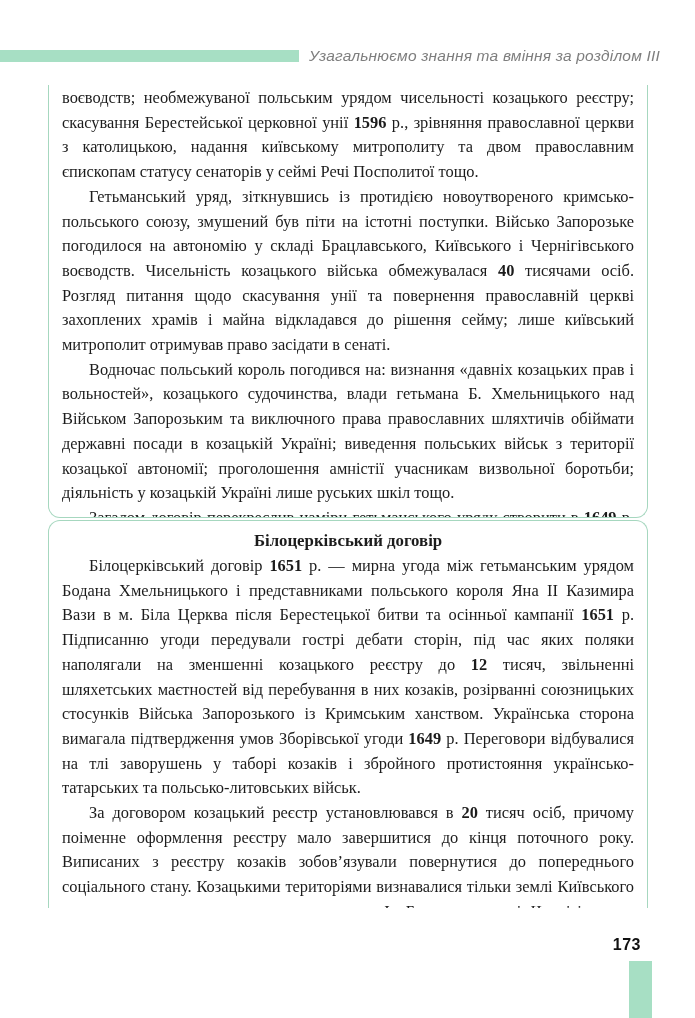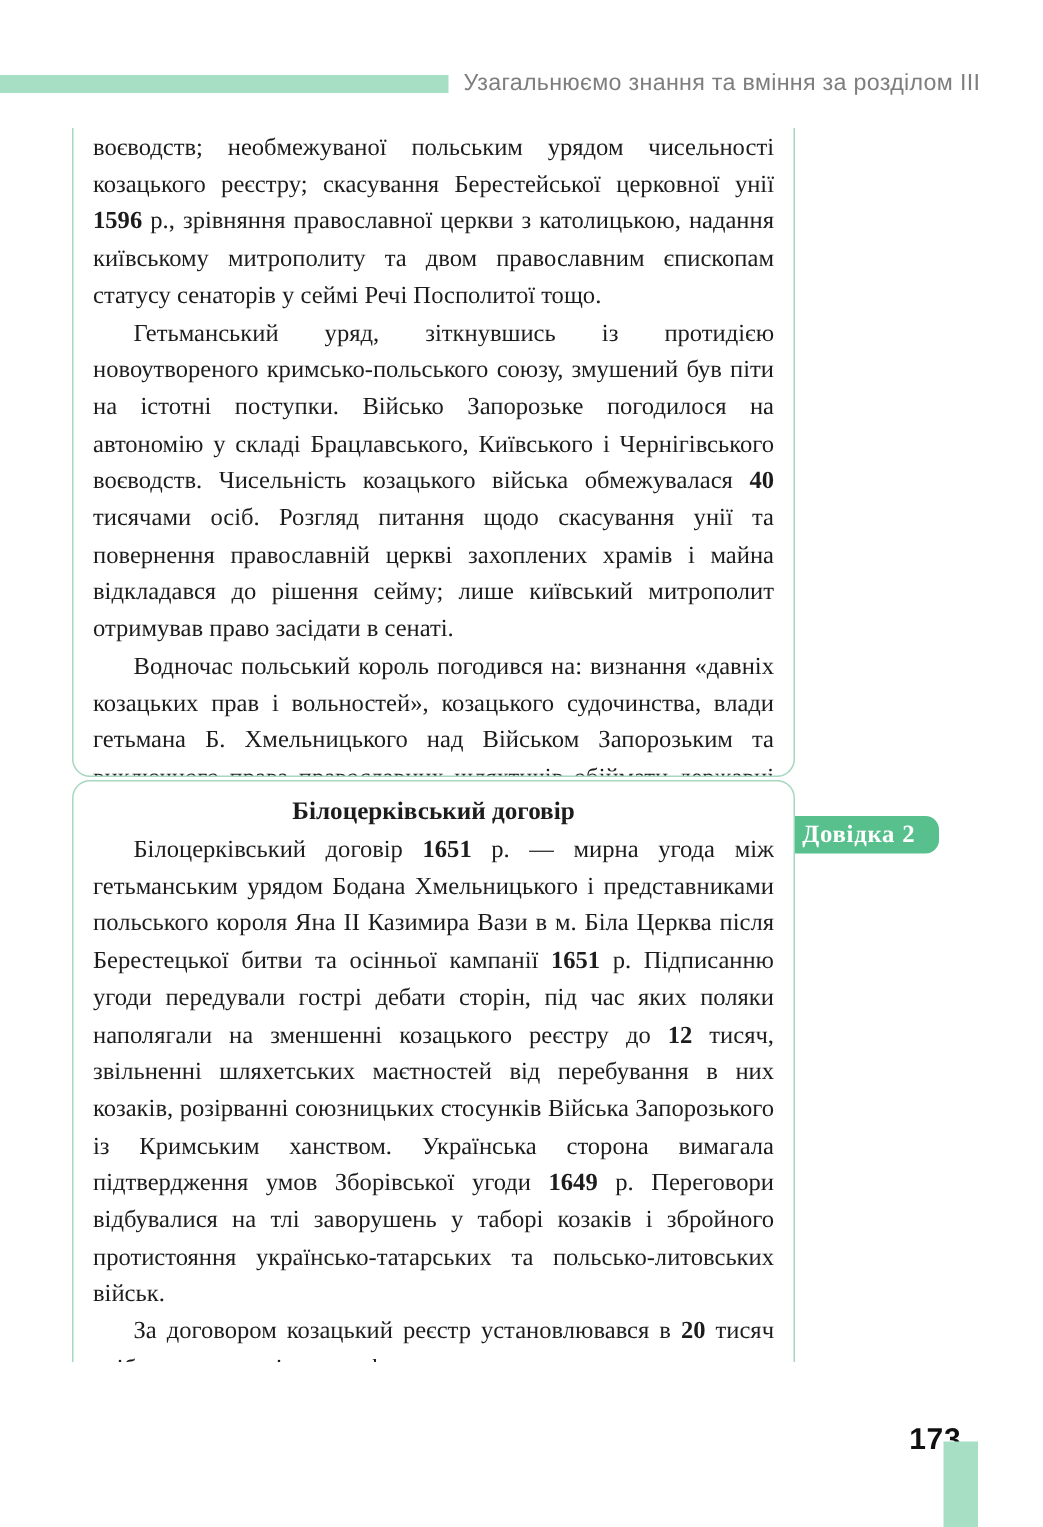--- a/index.html
+++ b/index.html
@@ -8,25 +8,25 @@
     font-family:"Liberation Serif", serif;overflow:hidden;
   }
   
   .header-bar{
     position:absolute;left:0;top:50px;width:299px;height:12px;
     background:#a7dfc4;
   }
   .header-title{
     position:absolute;left:309px;top:47px;height:18px;line-height:18px;
     font-family:"Liberation Sans", sans-serif;font-size:15.5px;color:#7e7e7e;
-    white-space:nowrap;letter-spacing:.2px;
+    white-space:nowrap;letter-spacing:.2px;font-style:italic;
   }
   
   .box{
-    position:absolute;left:48px;width:482px;box-sizing:border-box;
+    position:absolute;left:48px;width:600px;box-sizing:border-box;
     border:1.6px solid #a6d7bf;background:#fff;overflow:hidden;
   }
   .box1{
     top:85px;height:433px;border-top:none;
     border-radius:0 0 12px 12px;padding:1px 13px 8px 13px;
   }
   .box2{
     top:520px;height:388px;border-bottom:none;
     border-radius:12px 12px 0 0;padding:5px 13px 0 13px;
   }
@@ -44,21 +44,21 @@
   .badge{
     position:absolute;left:519px;top:544px;width:107px;height:25px;
     background:#57c08d;border-radius:9px 9px 9px 0;
     color:#ffffff;font-weight:bold;font-size:16.5px;
     text-align:center;line-height:24px;letter-spacing:.5px;
   }
   
   .page-number{
     position:absolute;right:54px;top:936px;
     font-family:"Liberation Sans", sans-serif;font-weight:bold;
-    font-size:20px;color:#101010;letter-spacing:.5px;margin-top:13px;
+    font-size:16px;color:#101010;letter-spacing:.5px;
   }
   .corner-rect{
     position:absolute;left:629px;top:961px;width:23px;height:57px;
     background:#a7dfc4;
   }
 </style>
 </head>
 <body>
 
 <div class="page">

